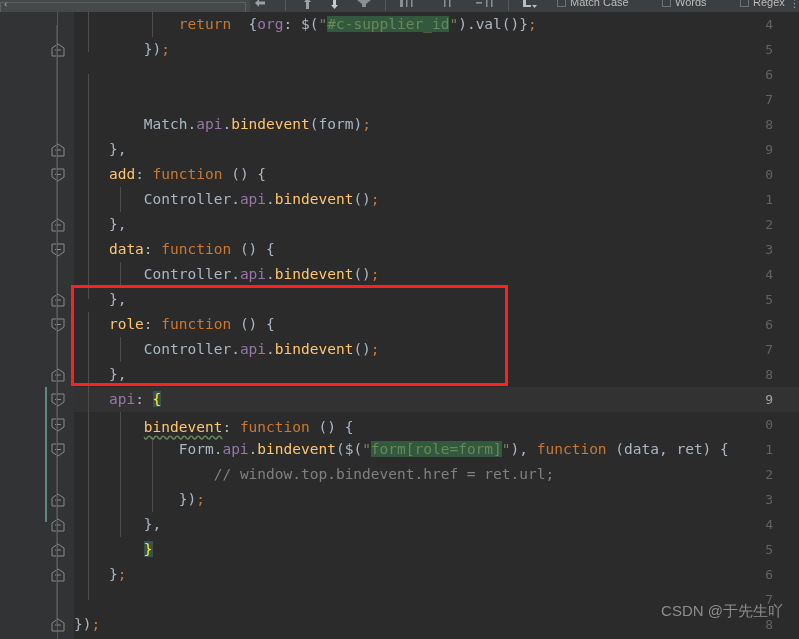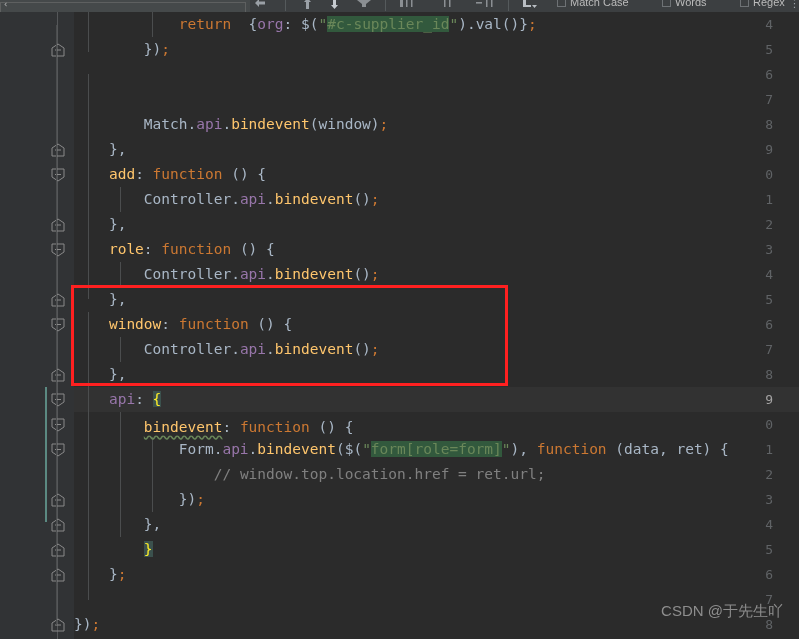--- a/index.html
+++ b/index.html
@@ -321,49 +321,49 @@
 
     <div class="code">
 
       <div class="row" style="top:0px;"><span class="plain">            </span><span class="kw">return</span><span class="plain">  {</span><span class="api">org</span><span class="plain">: $(</span><span class="str">"</span><span class="str hl">#c-supplier_id</span><span class="str">"</span><span class="plain">).</span><span class="plain">val</span><span class="plain">()}</span><span class="semi">;</span></div>
 
       <div class="row" style="top:25px;"><span class="plain">        })</span><span class="semi">;</span></div>
 
       <div class="row" style="top:50px;"></div>
 
 
-      <div class="row" style="top:100px;"><span class="plain">        Match.</span><span class="api">api</span><span class="plain">.</span><span class="fn">bindevent</span><span class="plain">(window)</span><span class="semi">;</span></div>
+      <div class="row" style="top:100px;"><span class="plain">        Match.</span><span class="api">api</span><span class="plain">.</span><span class="fn">bindevent</span><span class="plain">(form)</span><span class="semi">;</span></div>
 
       <div class="row" style="top:125px;"><span class="plain">    }</span><span class="punc">,</span></div>
 
       <div class="row" style="top:150px;"><span class="plain">    </span><span class="fn">add</span><span class="plain">: </span><span class="kw">function</span><span class="plain"> () {</span></div>
 
       <div class="row" style="top:175px;"><span class="plain">        Controller.</span><span class="api">api</span><span class="plain">.</span><span class="fn">bindevent</span><span class="plain">()</span><span class="semi">;</span></div>
 
       <div class="row" style="top:200px;"><span class="plain">    }</span><span class="punc">,</span></div>
 
-      <div class="row" style="top:225px;"><span class="plain">    </span><span class="fn">role</span><span class="plain">: </span><span class="kw">function</span><span class="plain"> () {</span></div>
+      <div class="row" style="top:225px;"><span class="plain">    </span><span class="fn">data</span><span class="plain">: </span><span class="kw">function</span><span class="plain"> () {</span></div>
 
       <div class="row" style="top:250px;"><span class="plain">        Controller.</span><span class="api">api</span><span class="plain">.</span><span class="fn">bindevent</span><span class="plain">()</span><span class="semi">;</span></div>
 
       <div class="row" style="top:275px;"><span class="plain">    }</span><span class="punc">,</span></div>
 
-      <div class="row" style="top:300px;"><span class="plain">    </span><span class="fn">window</span><span class="plain">: </span><span class="kw">function</span><span class="plain"> () {</span></div>
+      <div class="row" style="top:300px;"><span class="plain">    </span><span class="fn">role</span><span class="plain">: </span><span class="kw">function</span><span class="plain"> () {</span></div>
 
       <div class="row" style="top:325px;"><span class="plain">        Controller.</span><span class="api">api</span><span class="plain">.</span><span class="fn">bindevent</span><span class="plain">()</span><span class="semi">;</span></div>
 
       <div class="row" style="top:350px;"><span class="plain">    }</span><span class="punc">,</span></div>
 
       <div class="row" style="top:375px;"><span class="plain">    </span><span class="api">api</span><span class="plain">: </span><span class="cursor-brace">{</span></div>
 
       <div class="row" style="top:403px;"><span class="plain">        </span><span class="fn squiggle">bindevent</span><span class="plain">: </span><span class="kw">function</span><span class="plain"> () {</span></div>
 
       <div class="row" style="top:425px;"><span class="plain">            Form.</span><span class="api">api</span><span class="plain">.</span><span class="fn">bindevent</span><span class="plain">($(</span><span class="str">"</span><span class="str hl">form[role=form]</span><span class="str">"</span><span class="plain">), </span><span class="kw">function</span><span class="plain"> (data, ret) {</span></div>
 
-      <div class="row" style="top:450px;"><span class="plain">                </span><span class="cmt">// window.top.location.href = ret.url;</span></div>
+      <div class="row" style="top:450px;"><span class="plain">                </span><span class="cmt">// window.top.bindevent.href = ret.url;</span></div>
 
       <div class="row" style="top:475px;"><span class="plain">            })</span><span class="semi">;</span></div>
 
       <div class="row" style="top:500px;"><span class="plain">        }</span><span class="punc">,</span></div>
 
       <div class="row" style="top:525px;"><span class="plain">        </span><span class="cursor-brace">}</span></div>
 
       <div class="row" style="top:550px;"><span class="plain">    }</span><span class="semi">;</span></div>
 
 

